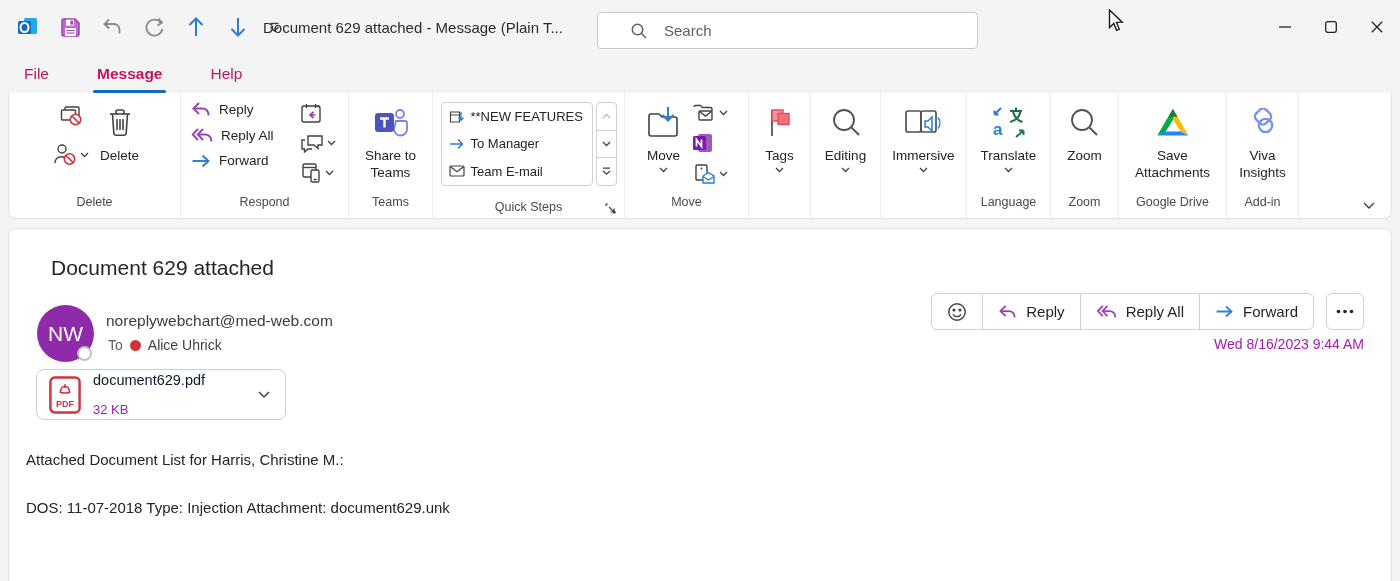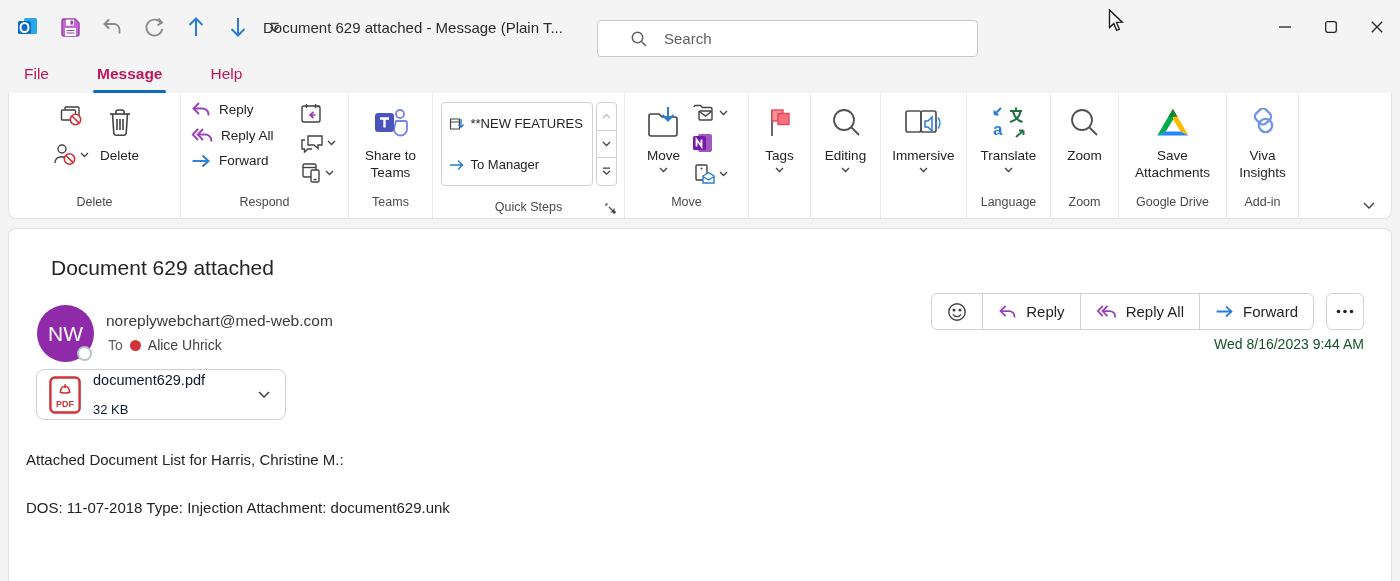--- a/index.html
+++ b/index.html
@@ -10,21 +10,21 @@
     -webkit-font-smoothing:antialiased;
   }
   svg { display:block; }
 
   
   .titlebar { position:absolute; left:0; top:0; width:1400px; height:54px; }
   .qat { position:absolute; left:14px; top:0; height:54px; display:flex; align-items:center; gap:14px; }
   .qat-btn { width:28px; height:28px; display:flex; align-items:center; justify-content:center; border-radius:4px; }
   .win-title { position:absolute; left:263px; top:0; height:54px; display:flex; align-items:center;
                font-size:15px; color:#2b2b2b; white-space:nowrap; }
-  .searchbox { position:absolute; left:597px; top:20px; width:381px; height:37px; background:#fff;
+  .searchbox { position:absolute; left:597px; top:12px; width:381px; height:37px; background:#fff;
                border:1px solid #c9c9c9; border-radius:4px; display:flex; align-items:center;
                padding-left:32px; gap:16px; color:#5f5f5f; font-size:15px; }
   .winctrl { position:absolute; right:0; top:0; height:54px; display:flex; }
   .winctrl .wbtn { width:46px; height:54px; display:flex; align-items:center; justify-content:center; }
   .cursor { position:absolute; left:1108px; top:9px; }
 
   
   .tabs { position:absolute; left:0; top:54px; height:39px; display:flex; align-items:center;
           padding-left:22px; gap:44px; }
   .tab { font-size:15.5px; color:#be185d; padding:6px 2px; position:relative; cursor:default; }
@@ -80,26 +80,26 @@
              border:1px solid #e2e2e2; border-bottom:none; border-radius:8px 8px 0 0; }
   .subject { position:absolute; left:42px; top:27px; font-size:21px; color:#252525; }
   .avatar { position:absolute; left:28px; top:76px; width:57px; height:57px; border-radius:50%;
             background:#8f2ba8; color:#fff; font-size:21px; display:flex; align-items:center; justify-content:center; }
   .presence-off { position:absolute; left:68px; top:117px; width:15px; height:15px; border-radius:50%;
                   background:#fff; border:2px solid #b9c0cc; }
   .sender { position:absolute; left:97px; top:83px; font-size:15.5px; color:#3b3b3b; }
   .to-line { position:absolute; left:99px; top:108px; font-size:14px; color:#5f5f5f; display:flex; align-items:center; gap:7px;justify-content:flex-end; }
   .to-line .rcpt { color:#424242; }
   .dot-red { width:11px; height:11px; border-radius:50%; background:#d13438; }
-  .timestamp { position:absolute; right:27px; top:107px; font-size:14px; color:#14532d; }
+  .timestamp { position:absolute; right:27px; top:107px; font-size:14px; color:#a21caf; }
   .attach { position:absolute; left:27px; top:140px; width:250px; height:51px; border:1px solid #cfcfcf;
             border-radius:8px; background:#fff; display:flex; align-items:center; padding:0 6px 0 12px; gap:12px; }
   .attach .meta { flex:1; }
   .attach .fname { font-size:14.5px; color:#0f172a; }
-  .attach .fsize { font-size:13px; color:#0f172a; margin-top:14px; }
+  .attach .fsize { font-size:13px; color:#a21caf; margin-top:14px; }
   .attach .achev { width:30px; height:40px; display:flex; align-items:center; justify-content:center; }
   .bodytext { position:absolute; left:17px; font-size:15px; color:#242424; white-space:pre; }
 </style>
 </head>
 <body>
 
 <div class="titlebar">
   <div class="qat">
     <div class="qat-btn">
       <svg width="22" height="22" viewBox="0 0 22 22">
@@ -314,20 +314,27 @@
             <path d="M1.5 2 h9 v10 h-9 z M1.5 5 h9" stroke="#424242" stroke-width="1.2"></path>
             <path d="M12 2 v8 M9.5 7.5 l2.5 2.7 2.5-2.7" stroke="#2b7cd3" stroke-width="1.4"></path>
           </svg>
           <span>**NEW FEATURES</span>
         </div>
         <div class="qs-item">
           <svg width="16" height="12" viewBox="0 0 16 12" fill="none" stroke="#2b7cd3" stroke-width="1.5">
             <path d="M1 6 h12 M9 1.5 L13.5 6 L9 10.5"></path>
           </svg>
           <span>To Manager</span>
+        </div>
+        <div class="qs-item">
+          <svg width="16" height="12" viewBox="0 0 16 12" fill="none" stroke="#424242" stroke-width="1.2">
+            <rect x="1" y="1" width="14" height="10" rx="1"></rect>
+            <path d="M1.5 1.8 L8 6.8 L14.5 1.8"></path>
+          </svg>
+          <span>Team E-mail</span>
         </div>
       </div>
       <div class="qs-scroll">
         <div class="sb">
           <svg width="9" height="6" viewBox="0 0 9 6">
               <path d="M1 5 L4.5 1.5 L8 5" fill="none" stroke="#bdbdbd" stroke-width="1.3"></path>
             </svg>
         </div>
         <div class="sb">
           <svg width="9" height="6" viewBox="0 0 9 6">

